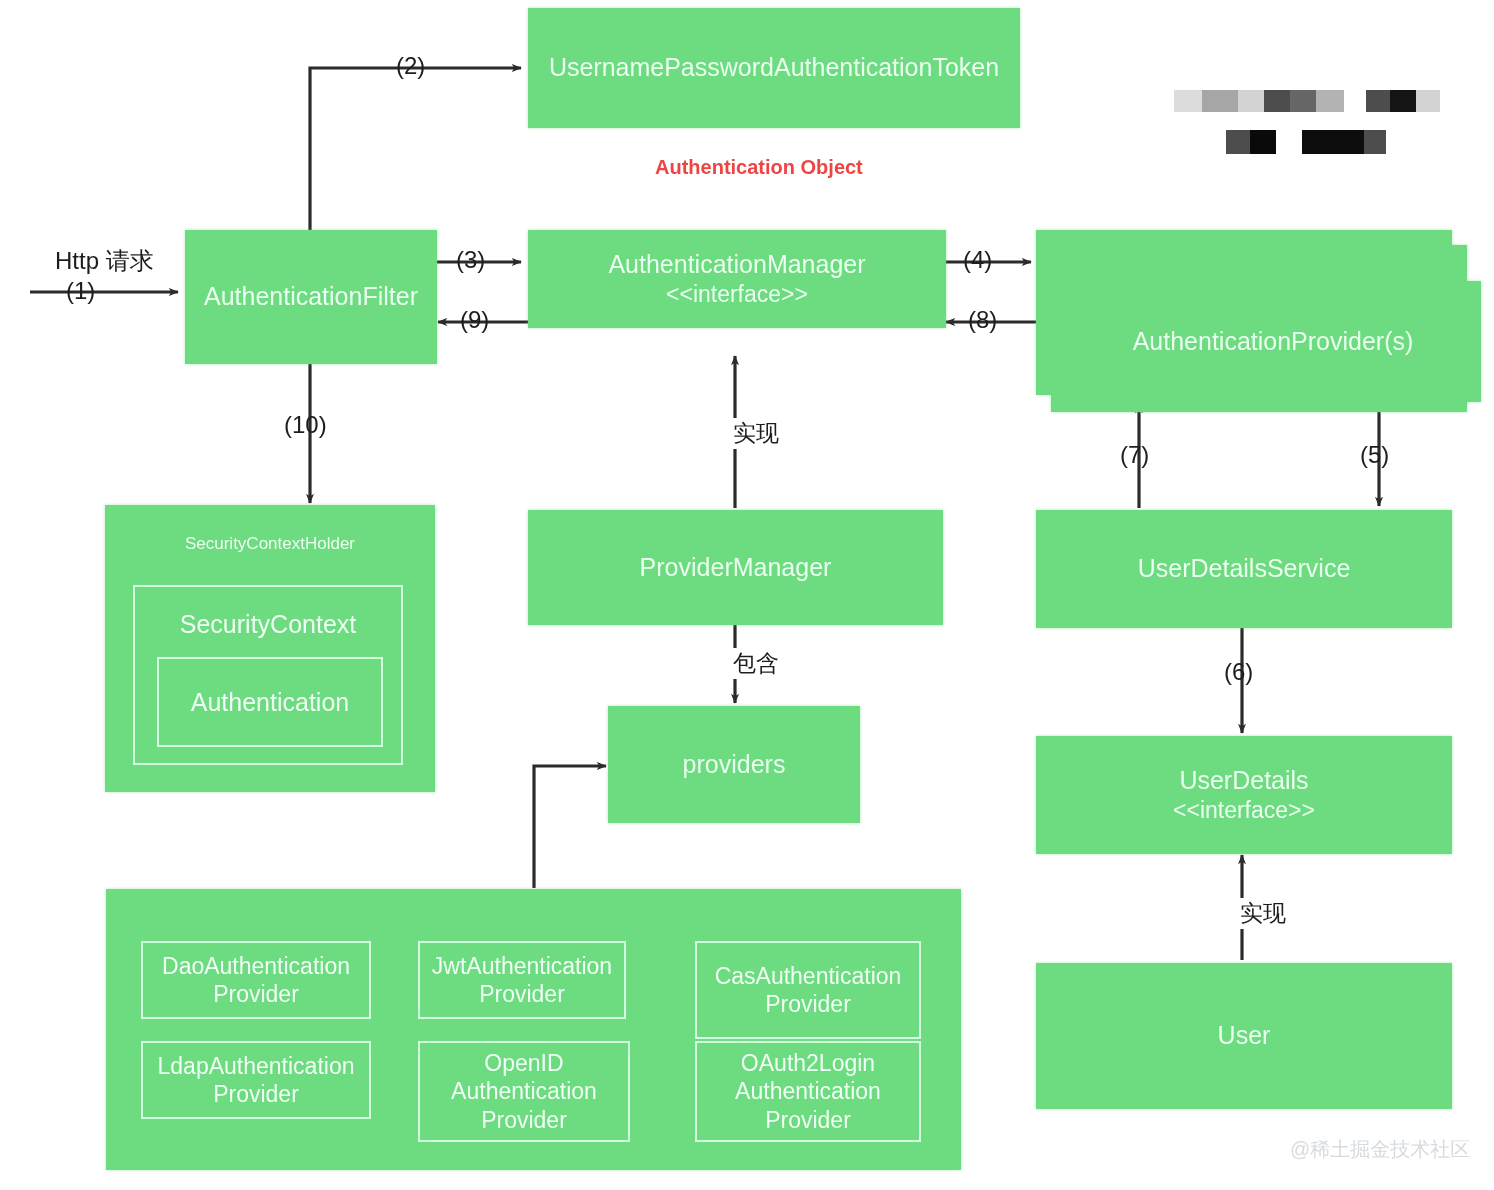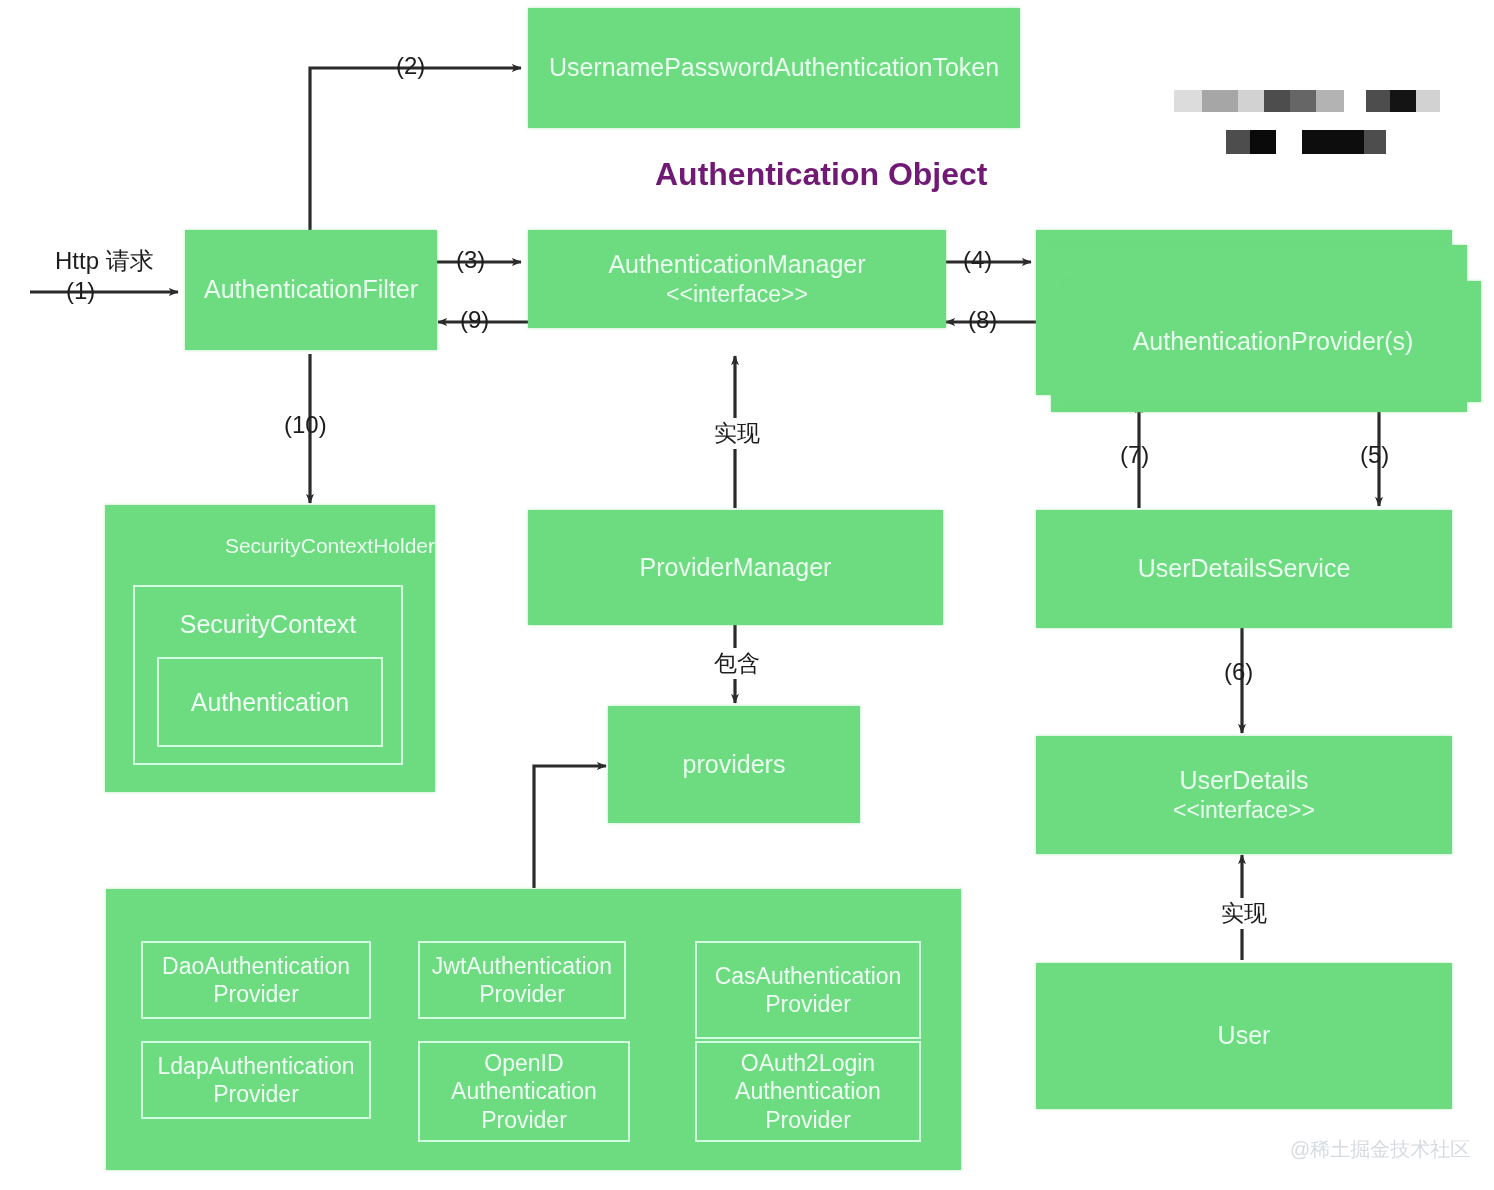--- a/index.html
+++ b/index.html
@@ -47,25 +47,25 @@
     font-size: 25px;
     line-height: 1.22;
   }
   .inner.small { font-size: 23px; }
   .label {
     position: absolute;
     color: #1d1d1d;
     font-size: 24px;
     white-space: nowrap;
   }
-  .label.cn { font-size: 23px; }
+  .label.cn { font-size: 23px; margin-left: 19px; }
   .caption {
     position: absolute;
-    color: #701a75;
-    font-size: 32px;
+    color: #ef4444;
+    font-size: 20px;
     font-weight: bold;
     white-space: nowrap;
   }
   svg.edges {
     position: absolute;
     left: 0;
     top: 0;
     width: 1494px;
     height: 1190px;
     pointer-events: none;
@@ -79,23 +79,23 @@
   }
   .watermark {
     position: absolute;
     color: #d6dbe0;
     font-size: 20px;
     white-space: nowrap;
   }
   .holder-title {
     position: absolute;
     width: 100%;
-    text-align: right;
+    text-align: center;
     color: #eafff0;
-    font-size: 21px;
+    font-size: 17px;
   }
 </style>
 </head>
 <body>
 
 <div id="canvas">
 
   <svg class="edges" viewBox="0 0 1494 1190">
     <defs>
       <marker id="arw" markerWidth="11" markerHeight="11" refX="9.2" refY="4" orient="auto" markerUnits="userSpaceOnUse">
@@ -150,21 +150,21 @@
     <i style="left:216px; top:4px;  width:26px; height:22px; background:#141414;"></i>
     <i style="left:242px; top:4px;  width:24px; height:22px; background:#d2d2d2;"></i>
     <i style="left:52px;  top:44px; width:24px; height:24px; background:#4d4d4d;"></i>
     <i style="left:76px;  top:44px; width:26px; height:24px; background:#0a0a0a;"></i>
     <i style="left:128px; top:44px; width:62px; height:24px; background:#0d0d0d;"></i>
     <i style="left:190px; top:44px; width:22px; height:24px; background:#4d4d4d;"></i>
   </div>
 
   <div class="label" style="left:55px; top:245px;">Http 请求</div>
 
-  <div class="box" style="left:185px; top:230px; width:252px; height:120px;text-align:center;">
+  <div class="box" style="left:185px; top:230px; width:252px; height:134px;text-align:center;">
     <span>AuthenticationFilter</span>
   </div>
 
   <div class="box" style="left:528px; top:230px; width:418px; height:98px; flex-direction:column;">
     <span>AuthenticationManager</span>
     <span class="sub">&lt;&lt;interface&gt;&gt;</span>
   </div>
 
   <div class="box" style="left:1036px; top:230px; width:416px; height:165px;"></div>
   <div class="box" style="left:1051px; top:245px; width:416px; height:167px;"></div>

